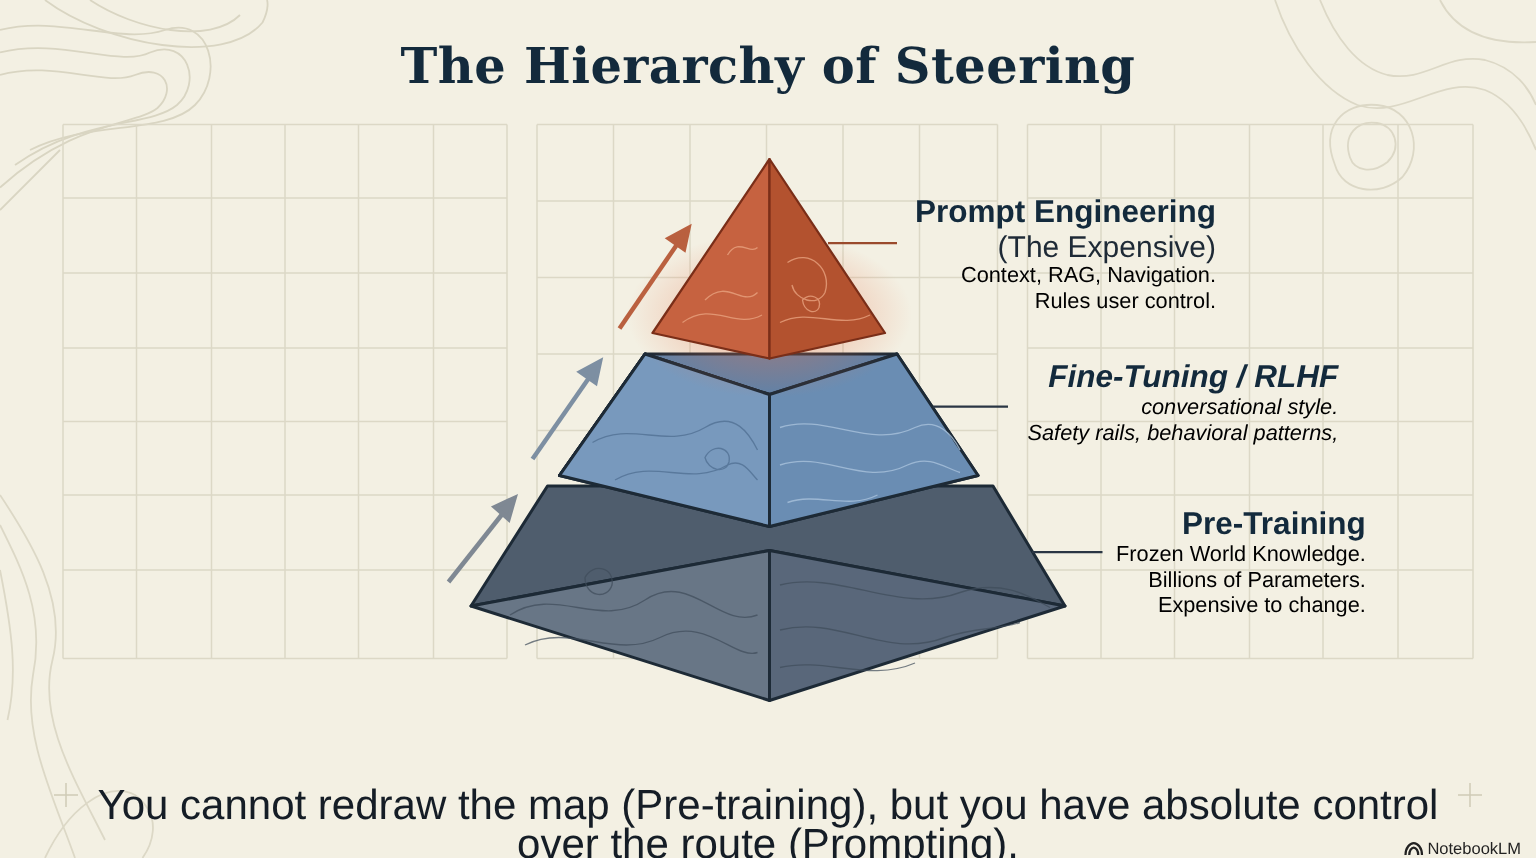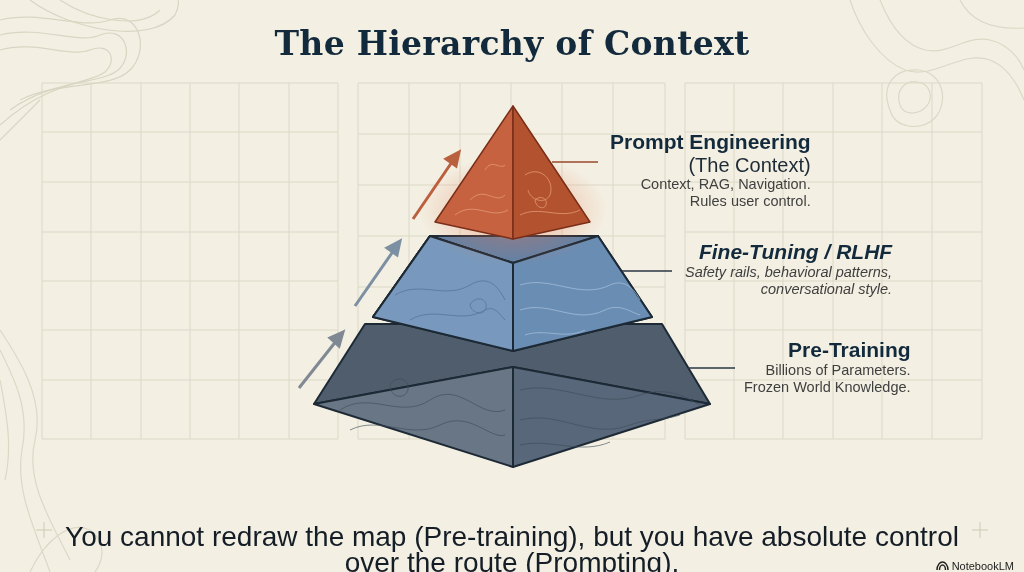--- a/index.html
+++ b/index.html
@@ -5,21 +5,21 @@
   * { box-sizing: border-box; margin: 0; padding: 0; }
   html, body { width: 1024px; height: 572px; overflow: hidden; }
   body { background: #f3f0e3; position: relative; font-family: "Liberation Sans", sans-serif; color: #14263a; }
   .bg-svg { position: absolute; left: 0; top: 0; width: 1024px; height: 572px; }
   .title { position: absolute; top: 24px; left: 0; width: 1024px; text-align: center;
     font-family: "DejaVu Serif", serif; font-weight: bold; font-size: 33px; color: #132a3c; letter-spacing: 0.3px; }
   .pyramid { position: absolute; left: 0; top: 0; width: 1024px; height: 572px; }
   .label { position: absolute; color: #1c2a38; text-align: right; }
   .label .head { font-weight: bold; font-size: 21px; color: #132a3c; line-height: 24px; }
   .label .sub { font-size: 20px; line-height: 22px; color: #1e2a36; }
-  .label .desc { font-size: 14.5px; line-height: 17px; color: #404040; }
+  .label .desc { font-size: 14.5px; line-height: 17px; color: #000000; }
   .caption { position: absolute; top: 484px; left: 60px; width: 904px; text-align: center;
     font-size: 28px; line-height: 26px; color: #151d26; margin-top: 40px; }
   .brand { position: absolute; right: 10px; bottom: 0; font-size: 11px; color: #222; display: flex; align-items: center; gap: 3px; }
 </style>
 </head>
 <body>
 
 <svg class="bg-svg" viewBox="0 0 1024 572">
   <g fill="none" stroke="#d9d5c2" stroke-width="1.2">
     <path d="M0,20 C40,10 80,30 110,20 C140,10 150,50 130,70 C110,90 60,80 20,100"></path>
@@ -53,21 +53,21 @@
   <g stroke="#dcd8c6" stroke-width="1">
     <path d="M685,83 H982 M685,132 H982 M685,182 H982 M685,232 H982 M685,281 H982 M685,330 H982 M685,380 H982 M685,439 H982"></path>
     <path d="M685,83 V439 M734,83 V439 M783,83 V439 M833,83 V439 M882,83 V439 M932,83 V439 M982,83 V439"></path>
   </g>
   <g stroke="#cfcab6" stroke-width="1">
     <path d="M36,530 H52 M44,522 V538"></path>
     <path d="M972,530 H988 M980,522 V538"></path>
   </g>
 </svg>
 
-<h1 class="title">The Hierarchy of Context</h1>
+<h1 class="title">The Hierarchy of Steering</h1>
 
 <svg class="pyramid" viewBox="0 0 1024 572">
   <defs>
     <radialGradient id="glow" cx="0.5" cy="0.5" r="0.5">
       <stop offset="0" stop-color="#e8714a" stop-opacity="0.55"></stop>
       <stop offset="1" stop-color="#e8714a" stop-opacity="0"></stop>
     </radialGradient>
   </defs>
 
   <g stroke-width="3" fill="none">
@@ -136,35 +136,36 @@
 
   <g stroke-width="1.5">
     <line x1="552" y1="162" x2="598" y2="162" stroke="#9a4a2c"></line>
     <line x1="622" y1="271" x2="672" y2="271" stroke="#2a3644"></line>
     <line x1="688" y1="368" x2="735" y2="368" stroke="#2a3644"></line>
   </g>
 </svg>
 
 <div class="label" style="left:610px; top:130px;">
   <div class="head">Prompt Engineering</div>
-  <div class="sub">(The Context)</div>
+  <div class="sub">(The Expensive)</div>
   <div class="desc">Context, RAG, Navigation.</div>
   <div class="desc">Rules user control.</div>
 </div>
 
 <div class="label" style="left:685px; top:240px;font-style:italic;">
   <div class="head">Fine-Tuning / RLHF</div>
+  <div class="desc">conversational style.</div>
   <div class="desc">Safety rails, behavioral patterns,</div>
-  <div class="desc">conversational style.</div>
 </div>
 
 <div class="label" style="left:744px; top:338px;">
   <div class="head">Pre-Training</div>
+  <div class="desc">Frozen World Knowledge.</div>
   <div class="desc">Billions of Parameters.</div>
-  <div class="desc">Frozen World Knowledge.</div>
+  <div class="desc">Expensive to change.</div>
 </div>
 
 <div class="caption">
   <div>You cannot redraw the map (Pre-training), but you have absolute control</div>
   <div>over the route (Prompting).</div>
 </div>
 
 <div class="brand">
   <svg width="13" height="10" viewBox="0 0 13 10">
     <path d="M1,9 C1,4 4,1 6.5,1 C9,1 12,4 12,9" fill="none" stroke="#222" stroke-width="1.5"></path>

